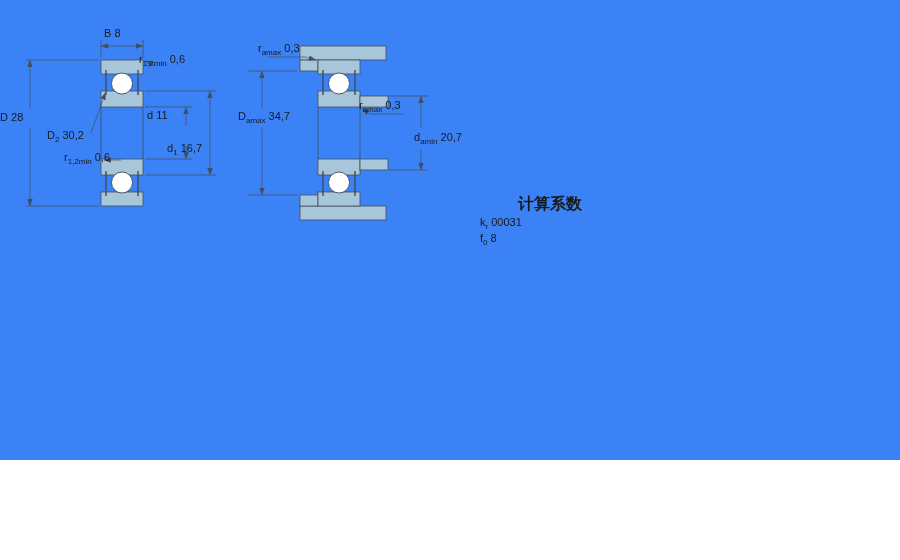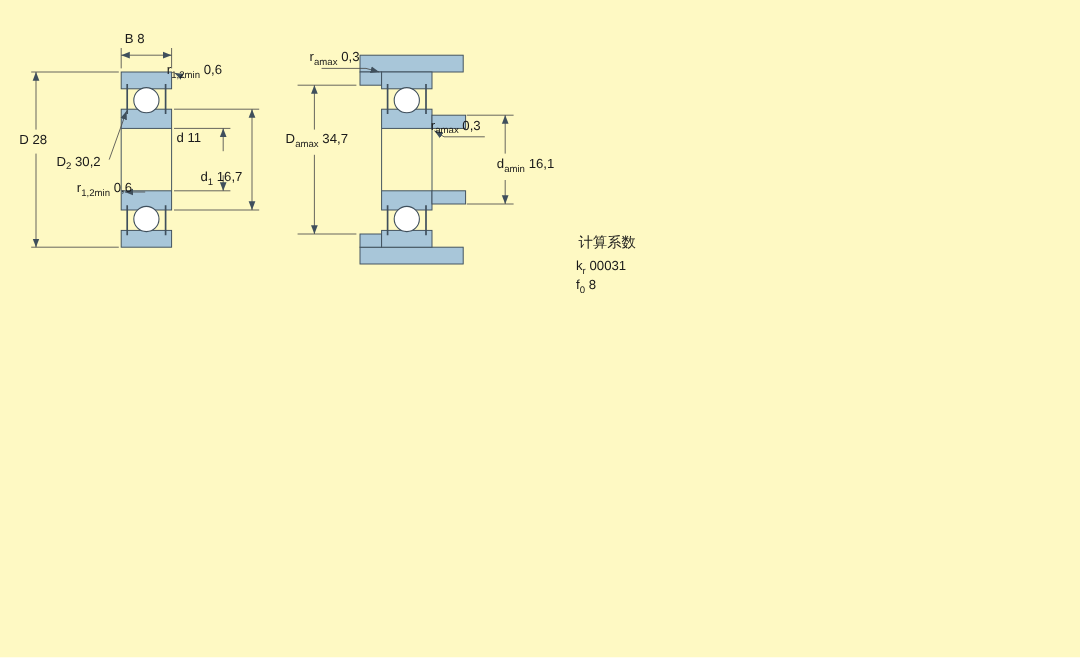--- a/index.html
+++ b/index.html
@@ -1,21 +1,21 @@
 <!DOCTYPE html>
 <html style="--bearing-fill: #a8c6d9; --outline: #3f4f5c; --dim-line: #4a4a4a;"><head>
 <meta charset="utf-8">
 <style>
   html,body{margin:0;padding:0;background:#ffffff;}
-  #canvas{position:relative;width:900px;height:548px;background:#fef9c3;overflow:hidden;
+  #canvas{position:relative;width:900px;height:460px;background:#3b82f6;overflow:hidden;
           font-family:"Liberation Sans",sans-serif;color:#1a1a1a;}
   #drawing{position:absolute;left:0;top:0;}
   .dim-label{position:absolute;font-size:11px;white-space:nowrap;line-height:12px;}
   .dim-label sub{font-size:8px;}
-  .factors-title{position:absolute;font-size:12px;font-weight:normal;white-space:nowrap;}
+  .factors-title{position:absolute;font-size:16px;font-weight:bold;white-space:nowrap;margin-left:36px;}
   .factor{position:absolute;font-size:11px;white-space:nowrap;}
   .factor sub{font-size:8px;}
   .part{fill:var(--bearing-fill,#a8c6d9);stroke:var(--outline,#3f4f5c);stroke-width:.8;}
   .ball{fill:#ffffff;stroke:var(--outline,#3f4f5c);stroke-width:.9;}
   .shield{stroke:var(--outline,#3f4f5c);stroke-width:1.4;fill:none;}
   .edge{stroke:var(--outline,#3f4f5c);stroke-width:.8;fill:none;}
   .dim{stroke:var(--dim-line,#4a4a4a);stroke-width:.7;fill:none;}
   .bottom-rule{position:absolute;left:0;top:549px;width:900px;height:1px;background:#dcdcdc;}
 </style>
 </head>
@@ -96,39 +96,39 @@
       <path class="dim" d="M389 96 H428 M389 170 H428"></path>
       <path class="dim" d="M421 128 L421 96" marker-end="url(#arr)"></path>
       <path class="dim" d="M421 150 L421 170" marker-end="url(#arr)"></path>
     </g>
   </svg>
 
   <div class="dim-label" style="left:104px;top:27px">
     <span>B</span><sub></sub> <span>8</span></div>
   <div class="dim-label" style="left:139px;top:53px">
     <span>r</span><sub>1,2min</sub> <span>0,6</span></div>
-  <div class="dim-label" style="left:16px;top:111px">
+  <div class="dim-label" style="left:0;top:111px">
     <span>D</span><sub></sub> <span>28</span></div>
   <div class="dim-label" style="left:147px;top:109px">
     <span>d</span><sub></sub> <span>11</span></div>
   <div class="dim-label" style="left:47px;top:129px">
     <span>D</span><sub>2</sub> <span>30,2</span></div>
   <div class="dim-label" style="left:167px;top:142px">
     <span>d</span><sub>1</sub> <span>16,7</span></div>
   <div class="dim-label" style="left:64px;top:151px">
     <span>r</span><sub>1,2min</sub> <span>0,6</span></div>
 
   <div class="dim-label" style="left:258px;top:42px">
     <span>r</span><sub>amax</sub> <span>0,3</span></div>
   <div class="dim-label" style="left:238px;top:110px">
     <span>D</span><sub>amax</sub> <span>34,7</span></div>
   <div class="dim-label" style="left:359px;top:99px">
     <span>r</span><sub>amax</sub> <span>0,3</span></div>
   <div class="dim-label" style="left:414px;top:131px">
-    <span>d</span><sub>amin</sub> <span>16,1</span></div>
+    <span>d</span><sub>amin</sub> <span>20,7</span></div>
 
   <div class="factors-title" style="left:482px;top:194px">计算系数</div>
   <div class="factor" style="left:480px;top:216px">
     <span>k</span><sub>r</sub> <span>00031</span></div>
   <div class="factor" style="left:480px;top:232px">
     <span>f</span><sub>0</sub> <span>8</span></div>
 
   <div class="bottom-rule"></div>
 </div>
 

